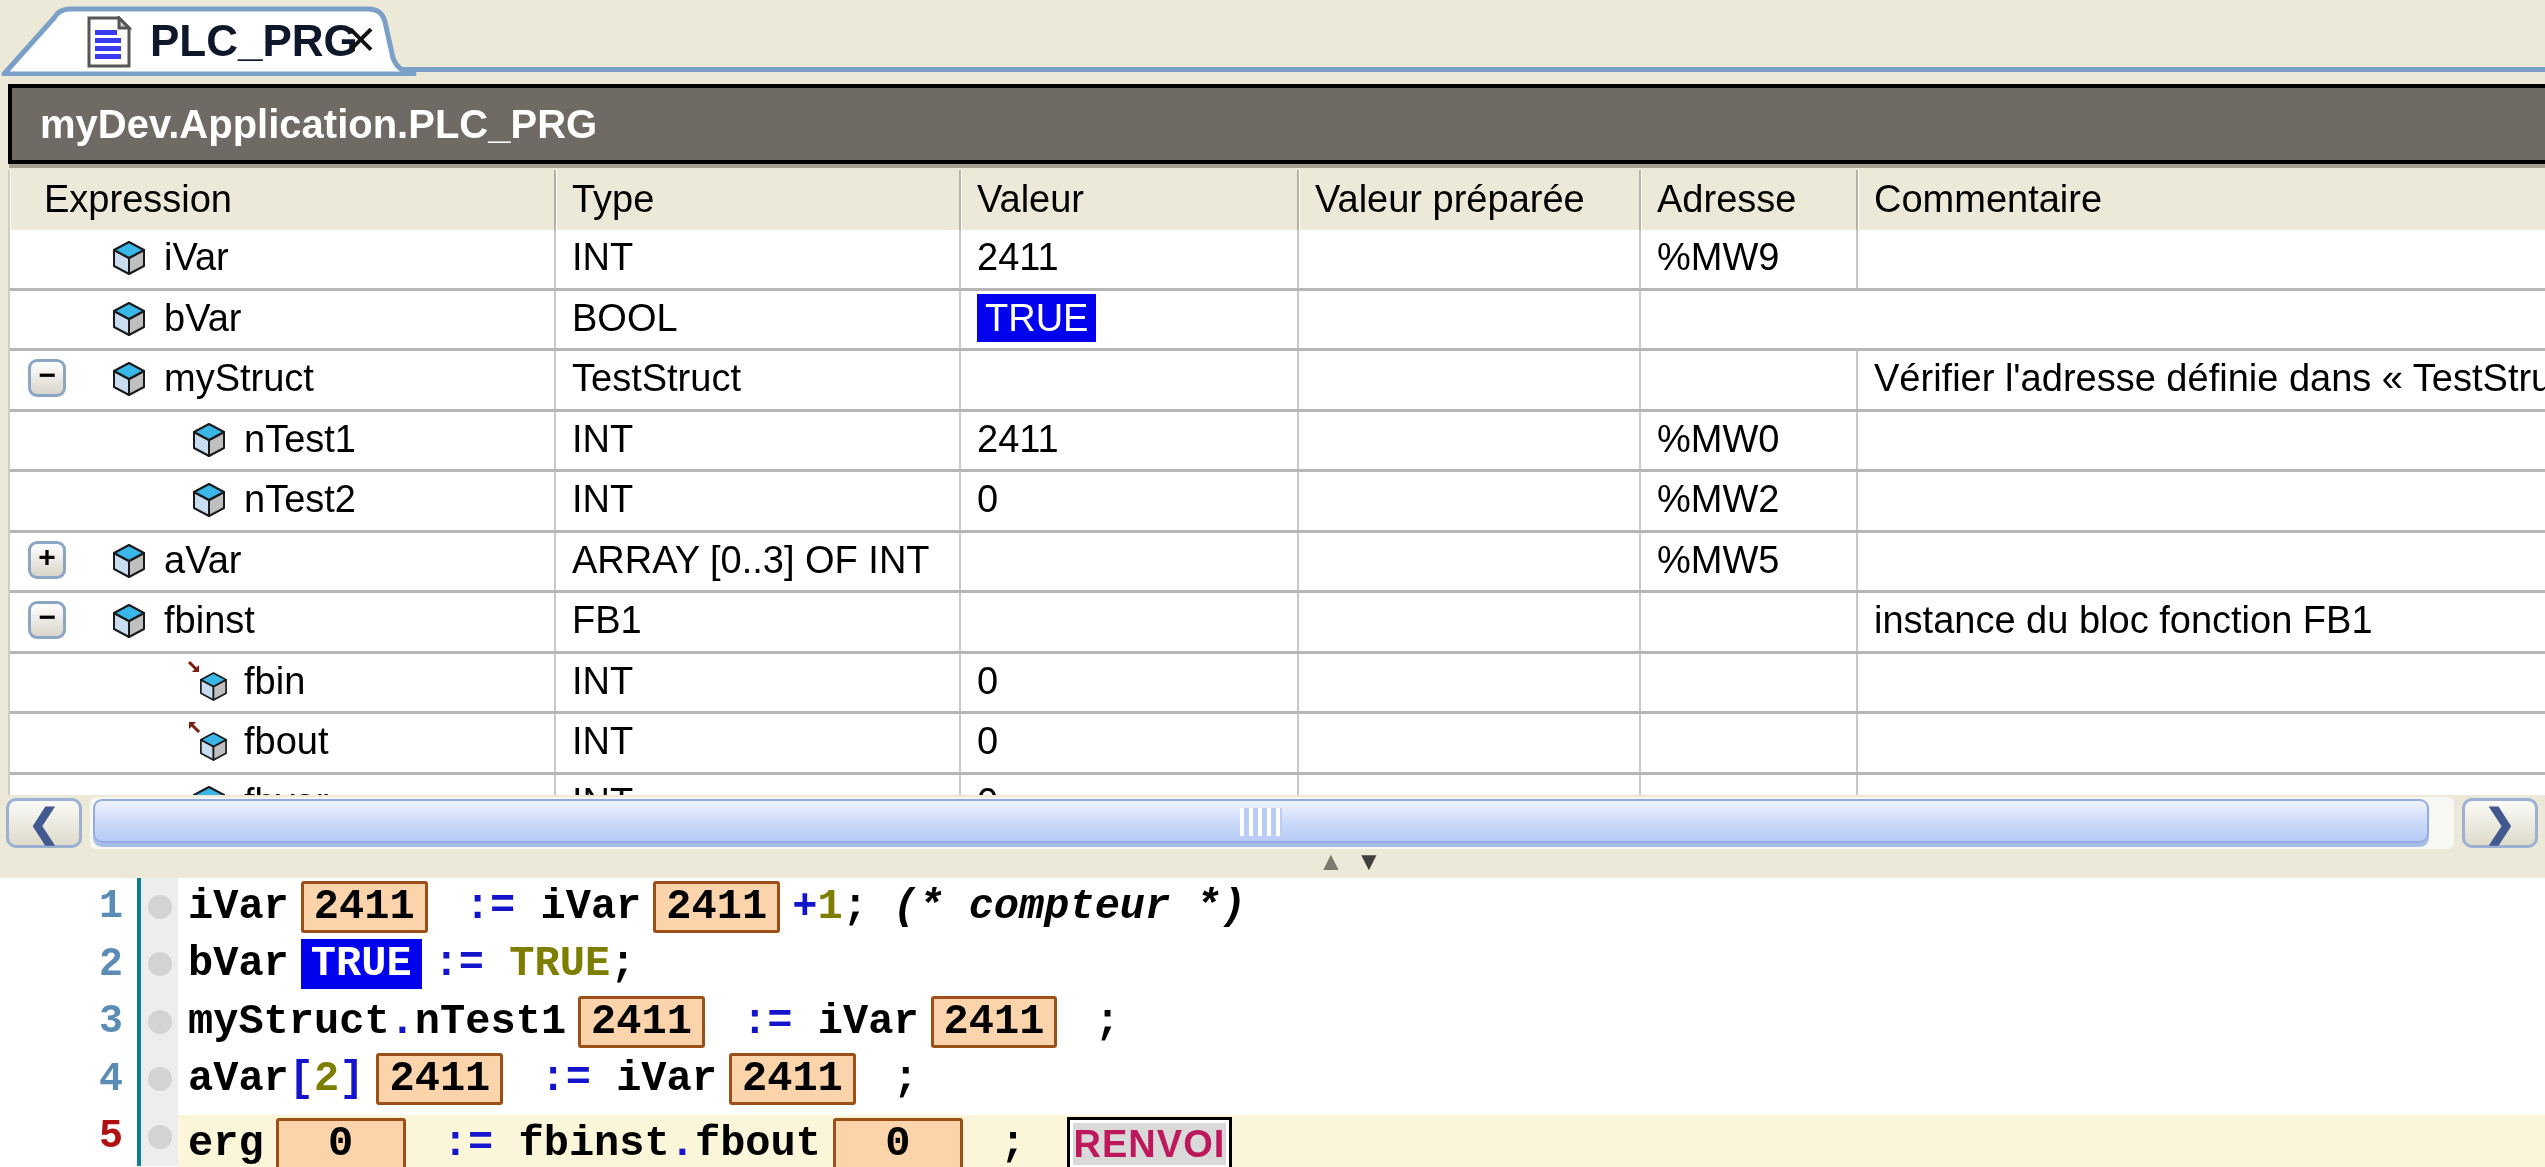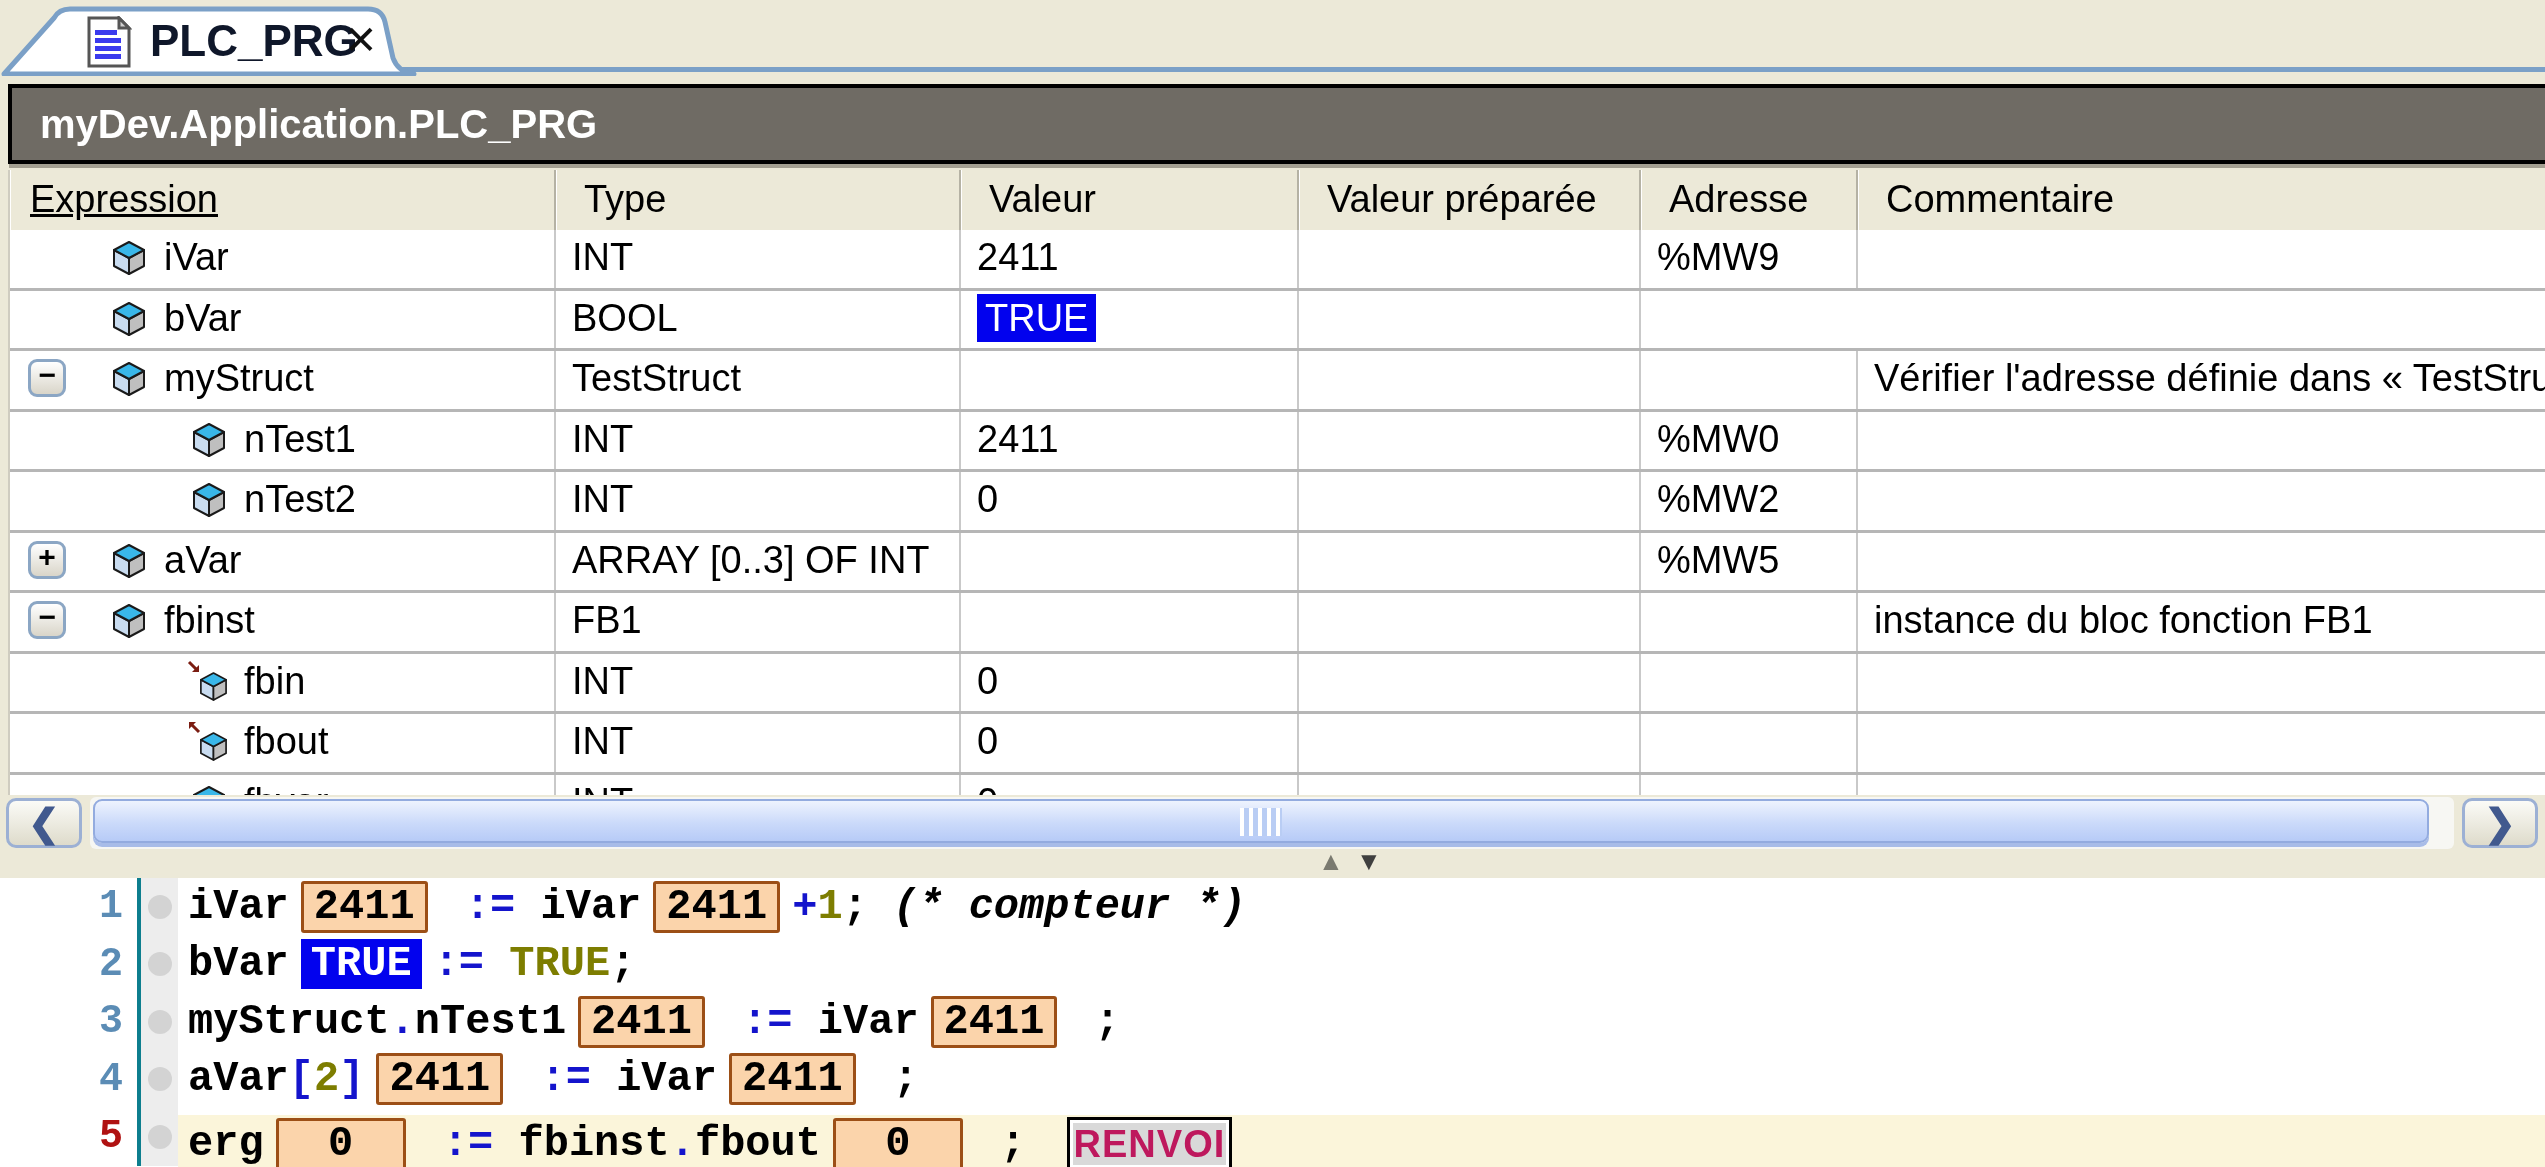--- a/index.html
+++ b/index.html
@@ -21,23 +21,23 @@
   #titlebar{
     position:absolute;left:8px;top:84px;width:2521px;height:72px;
     background:#6f6b64;border:4px solid #000;
     box-shadow:0 5px 0 -1px #a39f91,5px 0 0 -1px #a39f91;
     color:#fff;font-size:40px;font-weight:bold;line-height:72px;padding-left:28px;
   }
   
   #watch{position:absolute;left:8px;top:170px;width:2537px;height:625px;background:#fff;border-left:2px solid #cfccc0;}
   #watch-header{height:60px;display:grid;grid-template-columns:546px 405px 338px 342px 217px 1fr;
     background:#ece9d8;border-bottom:3px solid #c2c2c2;}
-  .hcell{font-size:38px;color:#000;line-height:58px;padding-left:28px;border-right:2px solid #b5b2a4;
+  .hcell{font-size:38px;color:#000;line-height:58px;padding-left:16px;border-right:2px solid #b5b2a4;
     box-shadow:1px 0 0 #fff inset;white-space:nowrap;overflow:hidden;}
-  .hcell:first-child{padding-left:20px;text-decoration:underline;}
+  .hcell:first-child{padding-left:34px;}
   .hcell:last-child{border-right:none;}
   #watch-body{position:absolute;left:0;top:60px;right:0;bottom:0;overflow:hidden;}
   .trow{display:grid;grid-template-columns:546px 405px 338px 342px 217px 1fr;height:57.5px;border-bottom:3px solid #b6b6b6;background:#fff;}
   .tcell{font-size:38px;line-height:54px;padding-left:16px;border-right:2px solid #c9c9c9;overflow:hidden;white-space:nowrap;color:#000;}
   .tcell:last-child{border-right:none;}
   .cell-expr{position:relative;padding-left:0;}
   .expander{position:absolute;left:18px;top:8px;width:38px;height:38px;box-sizing:border-box;
     border:3px solid #8ba6c4;border-radius:9px;background:linear-gradient(180deg,#ffffff,#d9d5c9);
     font-family:"Liberation Mono",monospace;font-weight:bold;font-size:30px;line-height:30px;text-align:center;color:#000;}
   .vicon{position:absolute;top:6px;width:44px;height:44px;}

